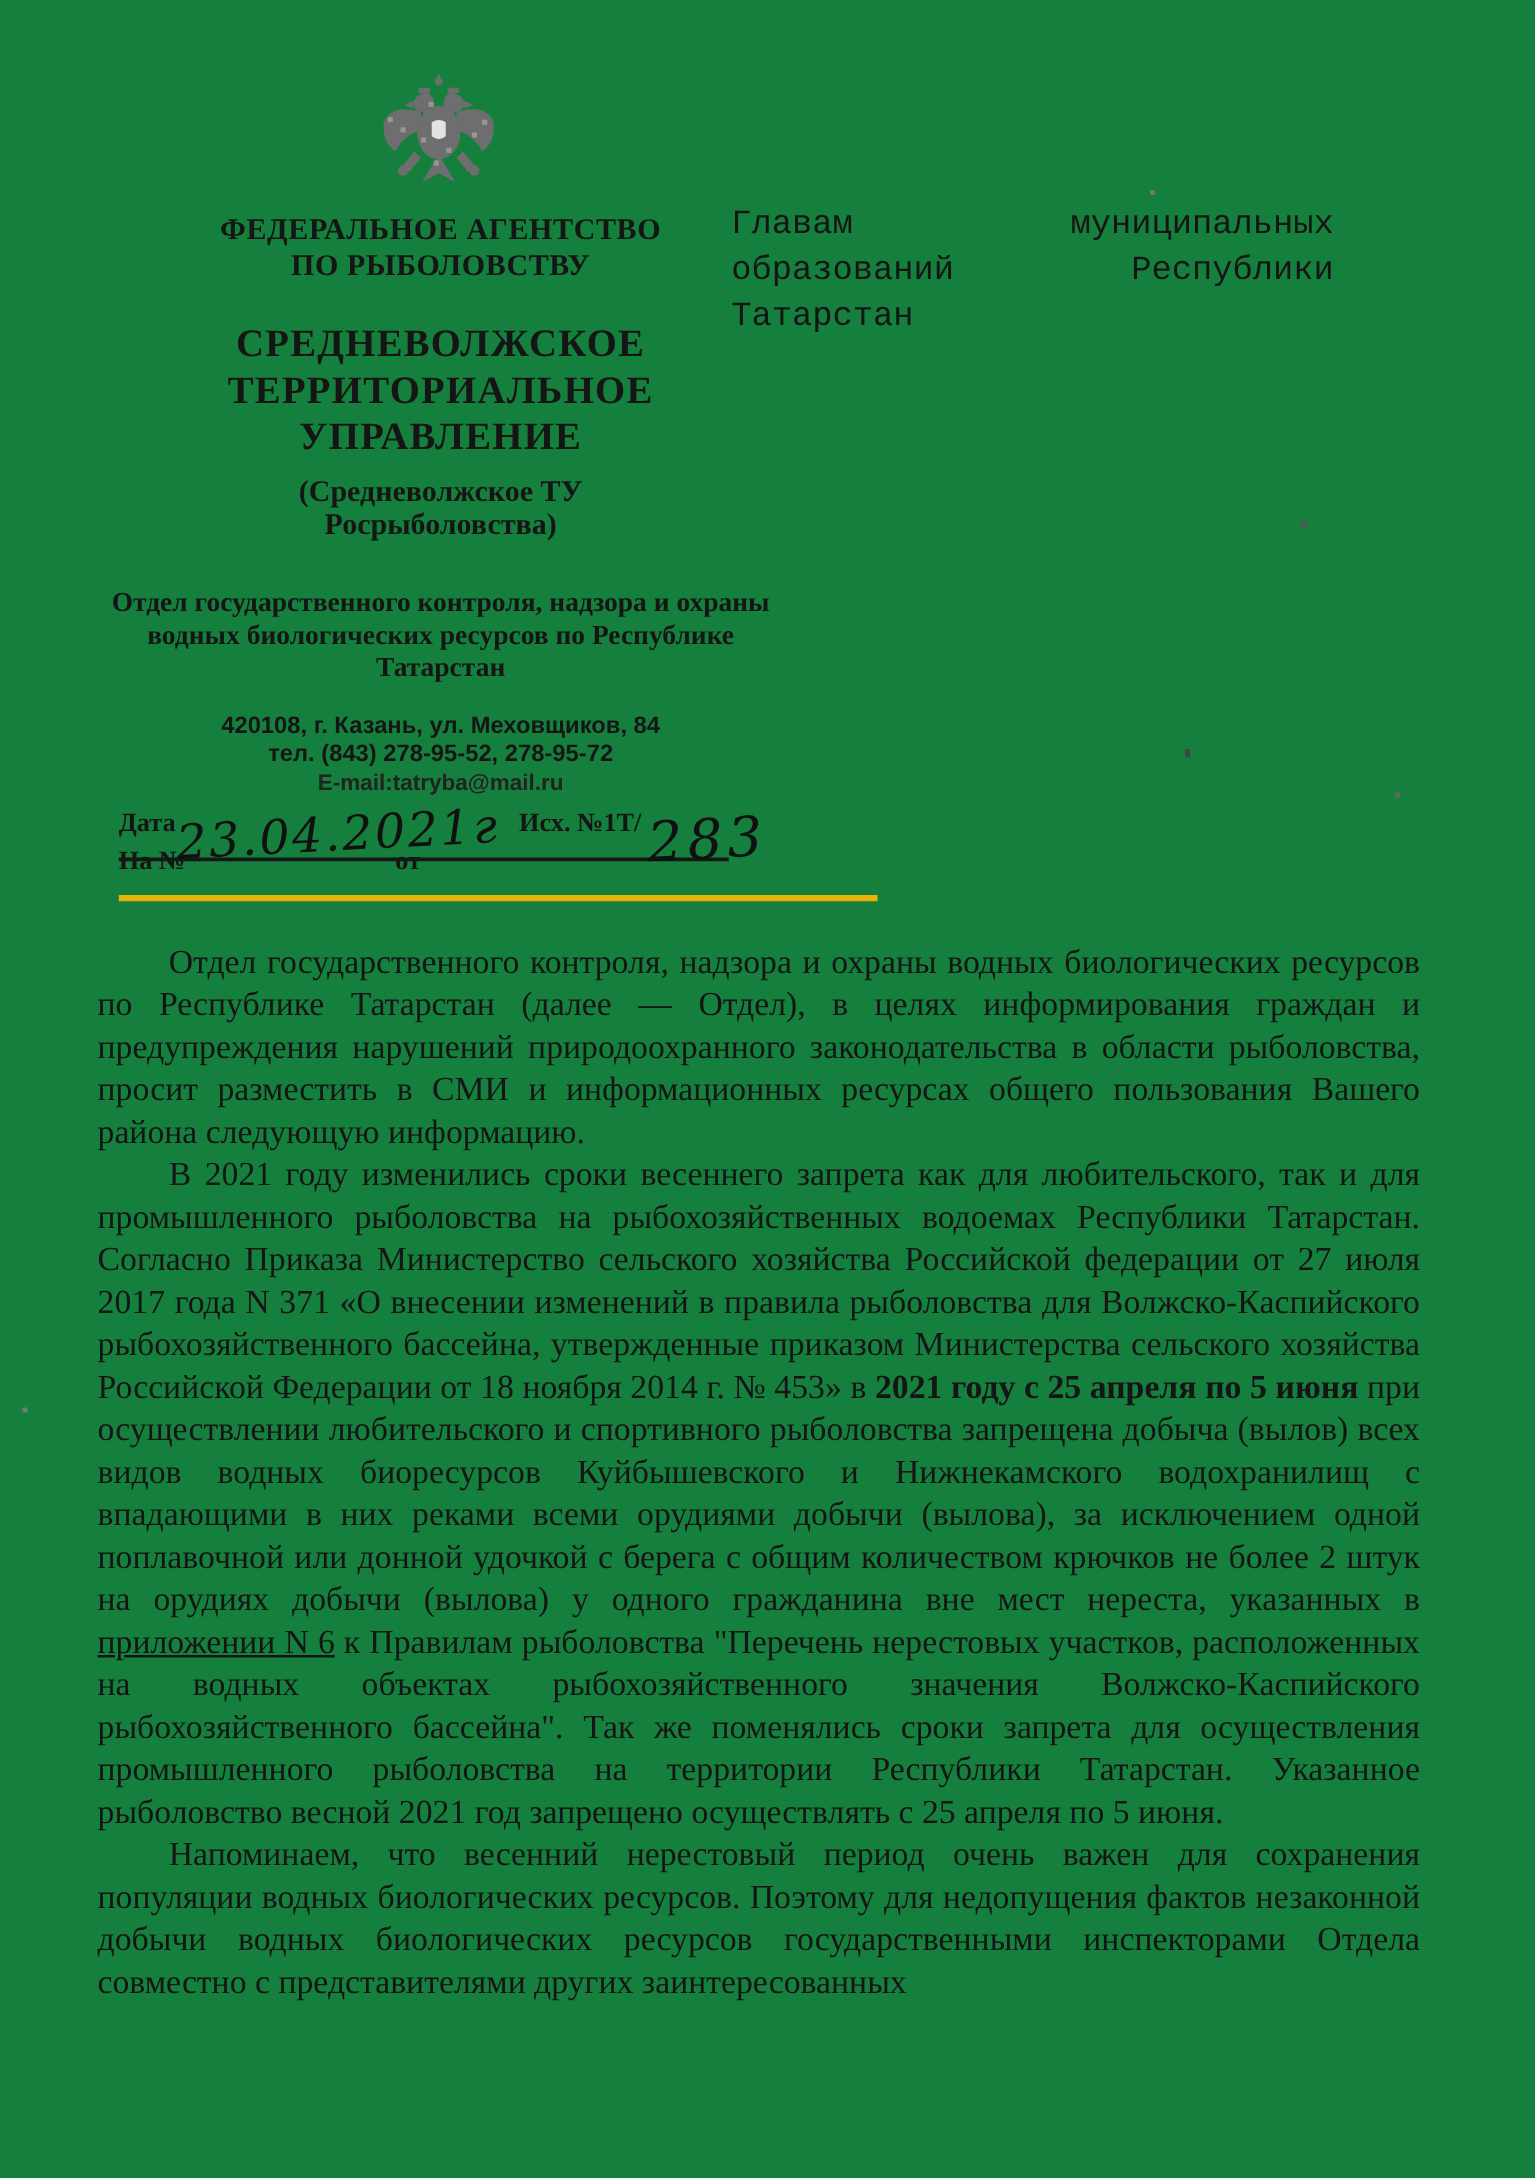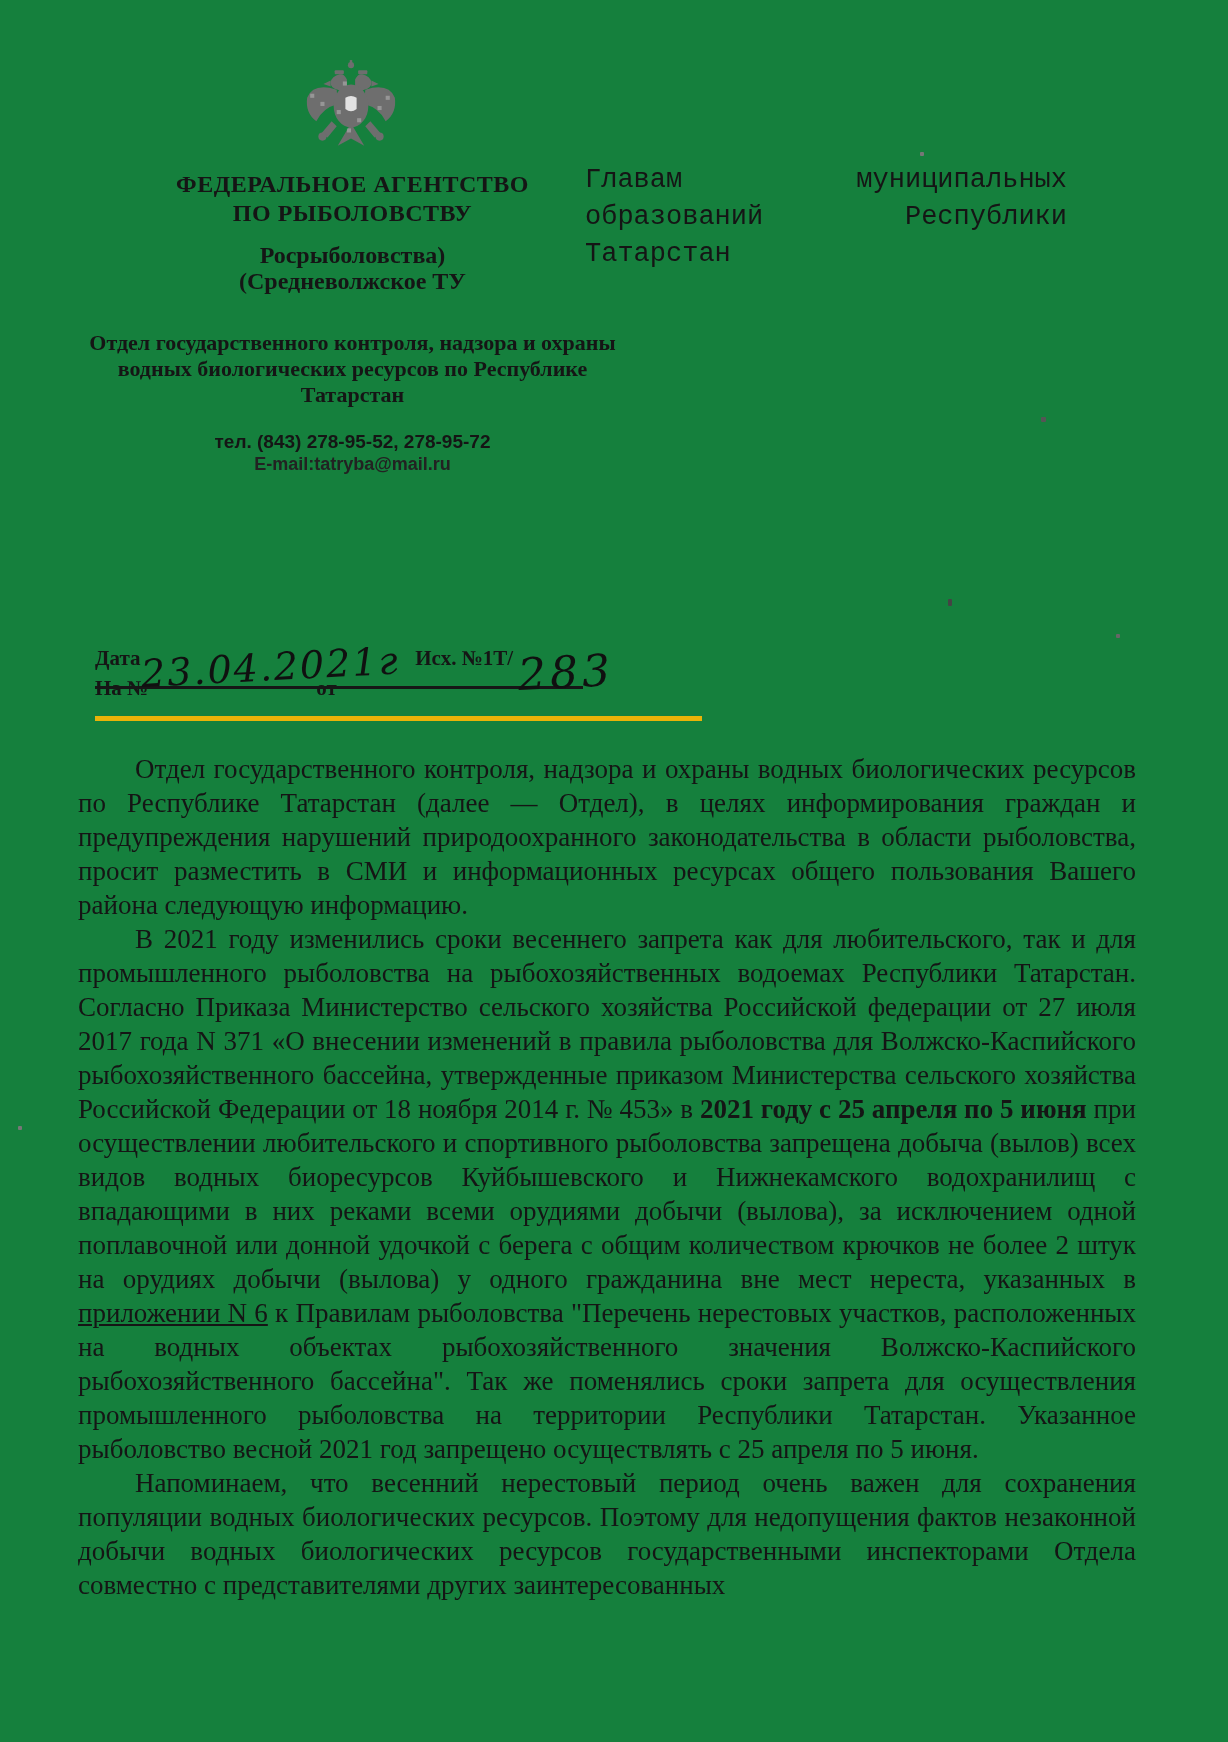--- a/index.html
+++ b/index.html
@@ -115,26 +115,32 @@
       <rect x="46" y="68" width="4" height="4"></rect>
         <rect x="36" y="50" width="4" height="4"></rect>
     </g>
   </svg>
 
   <div class="left-col">
     <div class="agency">
       <div>ФЕДЕРАЛЬНОЕ АГЕНТСТВО</div>
       <div>ПО РЫБОЛОВСТВУ</div>
     </div>
+    <div class="division">
+      <div>СРЕДНЕВОЛЖСКОЕ</div>
+      <div>ТЕРРИТОРИАЛЬНОЕ</div>
+      <div>УПРАВЛЕНИЕ</div>
+    </div>
     <div class="tu">
+      <div>(Средневолжское ТУ</div>
       <div>Росрыболовства)</div>
-      <div>(Средневолжское ТУ</div>
     </div>
     <div class="department">Отдел государственного контроля, надзора и охраны водных биологических ресурсов по Республике Татарстан</div>
     <div class="address-block">
+      <div>420108, г. Казань, ул. Меховщиков, 84</div>
       <div>тел. (843) 278-95-52,  278-95-72</div>
       <div class="email">E-mail:tatryba@mail.ru</div>
     </div>
   </div>
 
   <div class="addressee">Главам муниципальных образований Республики Татарстан</div>
 
   <div class="ref-block">
     <div class="ref-row1">
       <span class="ref-label">Дата</span>

